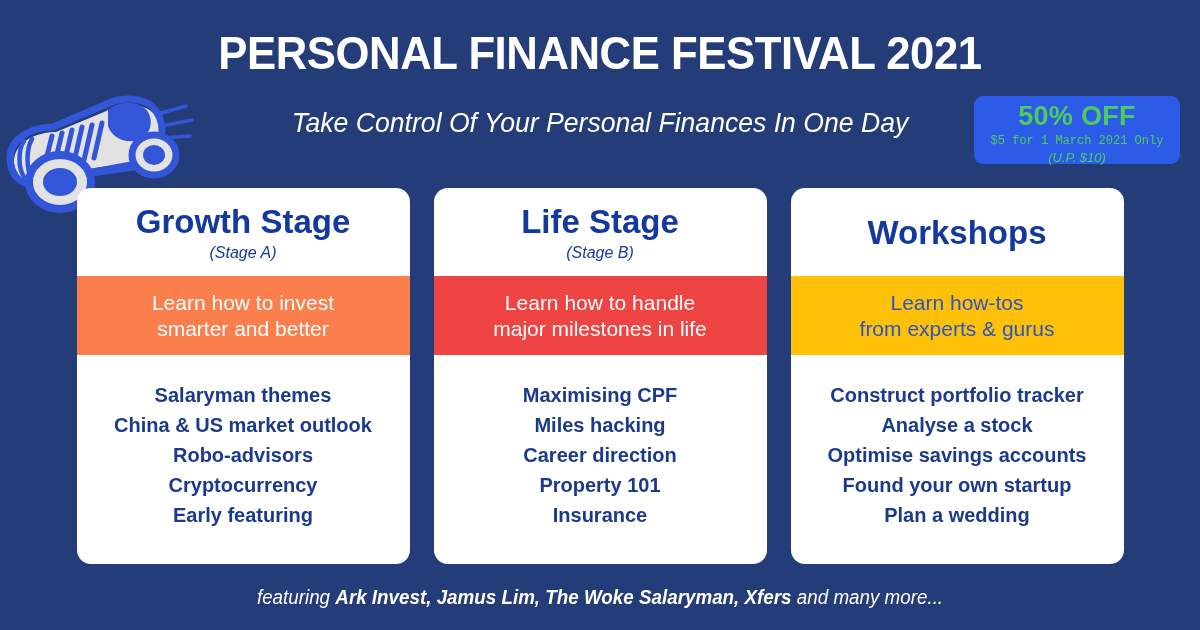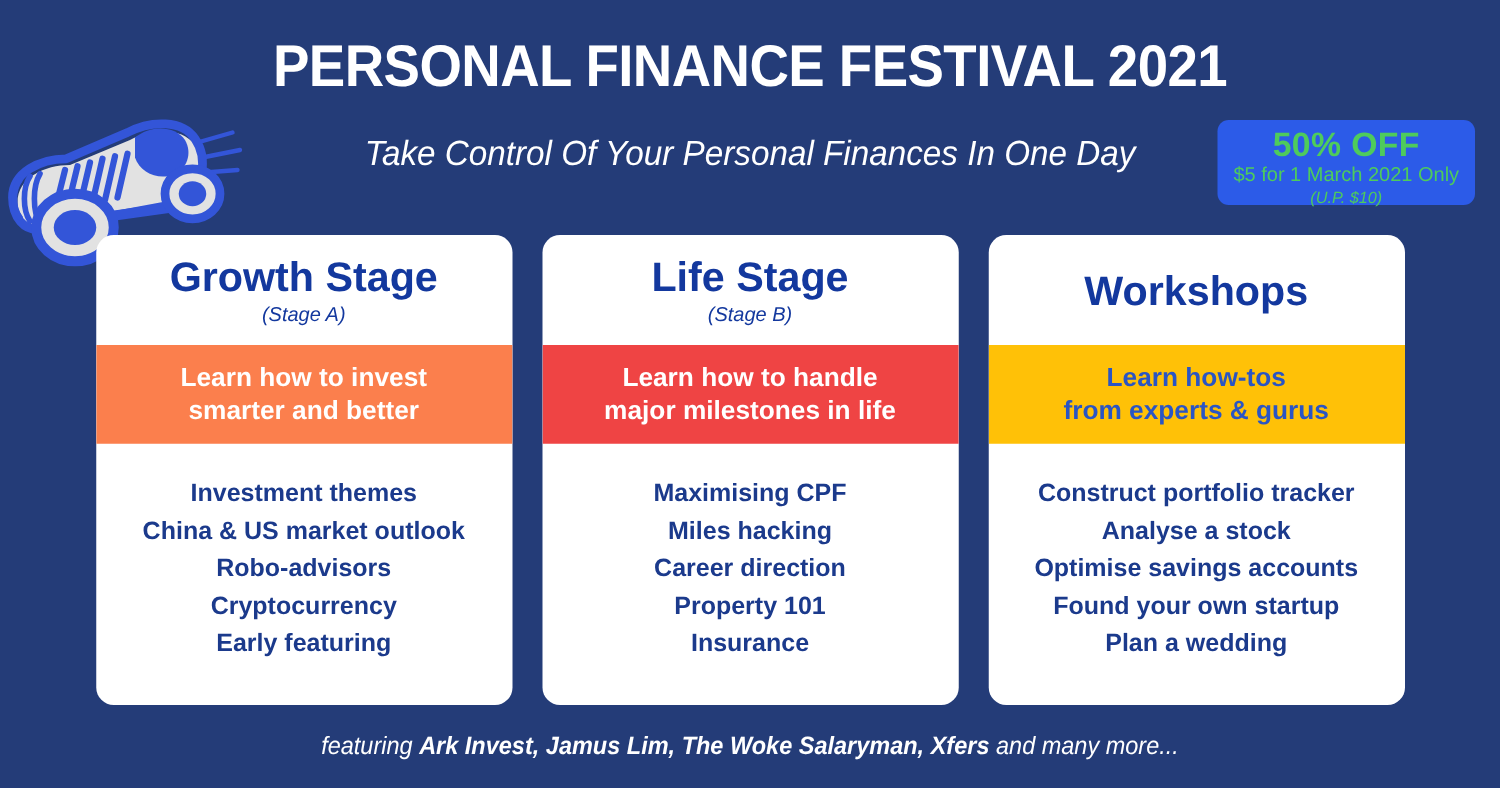--- a/index.html
+++ b/index.html
@@ -40,21 +40,21 @@
     background:#2C5BE8;
     border-radius:9px;
     text-align:center;
     padding-top:5px;
     color:#4ECB5C;
   }
   .promo-head {
     font-size:27px; line-height:31px; font-weight:bold;
     letter-spacing:0.3px;
   }
-  .promo-line { font-size:16px; line-height:18px; }
+  .promo-line { font-size:12px; line-height:18px;font-family:Liberation Mono, monospace; }
   .promo-note { font-size:13px; line-height:16px; font-style:italic; }
 
   
   .car-logo { position:absolute; left:-4px; top:70px; width:200px; height:145px; }
 
   
   .cards {
     position:absolute; left:0; top:188px; width:1200px; height:376px;
     display:flex; justify-content:center; gap:24px;
   }
@@ -76,21 +76,21 @@
     color:#13389E; text-align:center;
   }
   .card-sub {
     font-size:16px; line-height:22px; font-style:italic; font-weight:normal;
     color:#13389E; text-align:center;
   }
   .card-band {
     height:79px;
     display:flex; align-items:center; justify-content:center;
     text-align:center;
-    font-size:21px; line-height:26px; font-weight:bold;
+    font-size:21px; line-height:26px; font-weight:normal;
     padding:0 12px;
   }
   .card-list {
     flex:1;
     padding-top:25px;
     text-align:center;
   }
   .card-list li {
     list-style:none;
     font-size:20px; line-height:30px; font-weight:bold;
@@ -172,21 +172,21 @@
         <div class="card-title">Growth Stage</div>
         <div class="card-sub">(Stage A)</div>
       </div>
       <div class="card-band" style="background:#FB7F4D;color:#FFFFFF;">
         <span>
           <span>Learn how to invest</span><br>
           <span>smarter and better</span>
         </span>
       </div>
       <ul class="card-list">
-        <li>Investment themes</li>
+        <li>Salaryman themes</li>
         <li>China &amp; US market outlook</li>
         <li>Robo-advisors</li>
         <li>Cryptocurrency</li>
         <li>Early featuring</li>
       </ul>
     </div>
 
     <div class="card">
       <div class="card-head">
         <div class="card-title">Life Stage</div>

